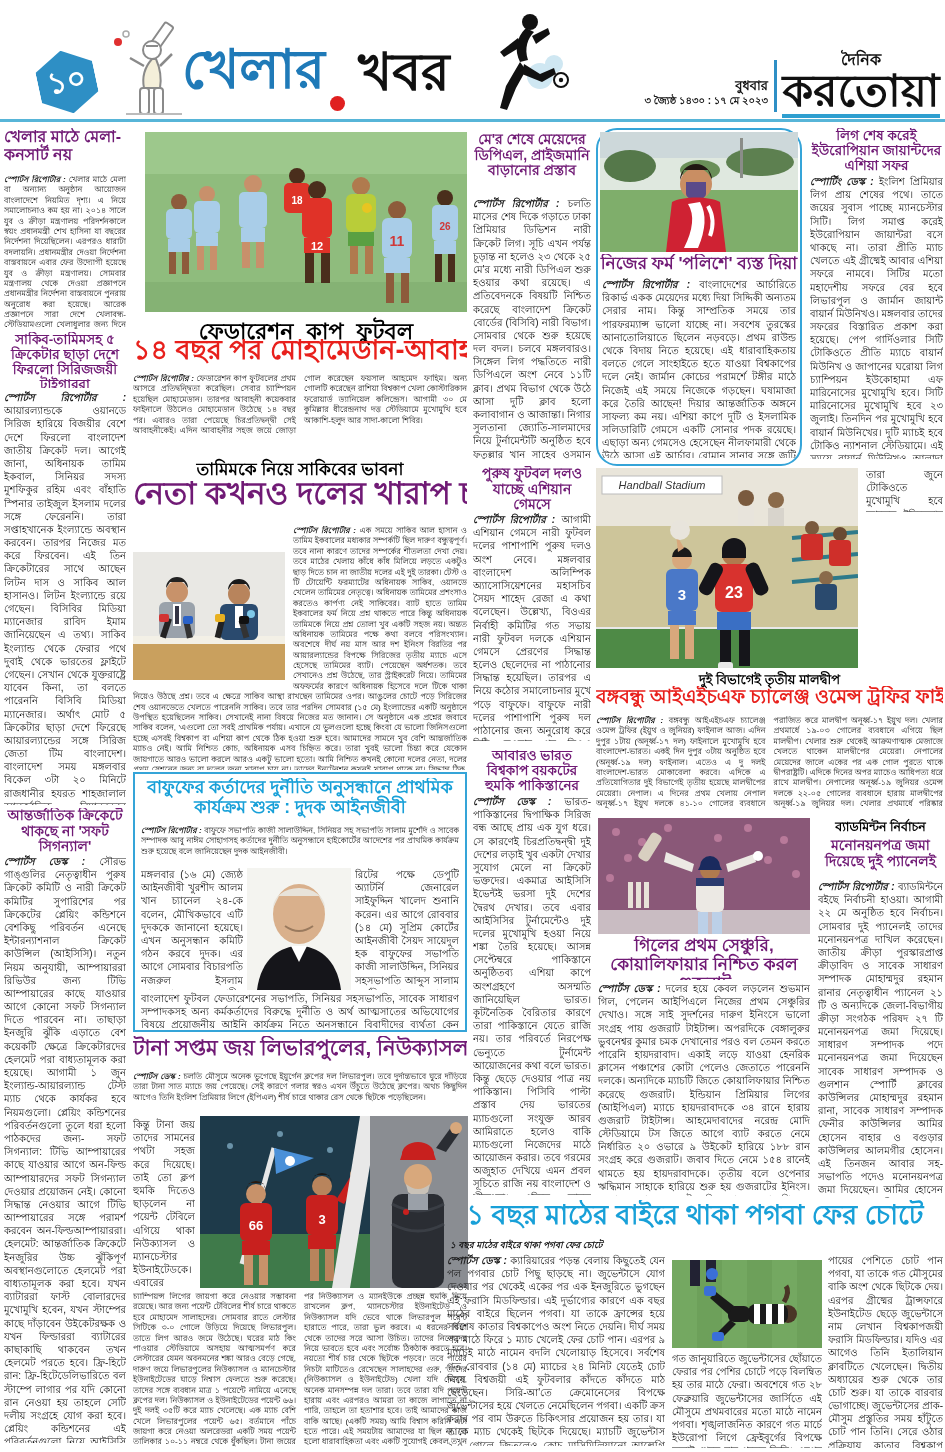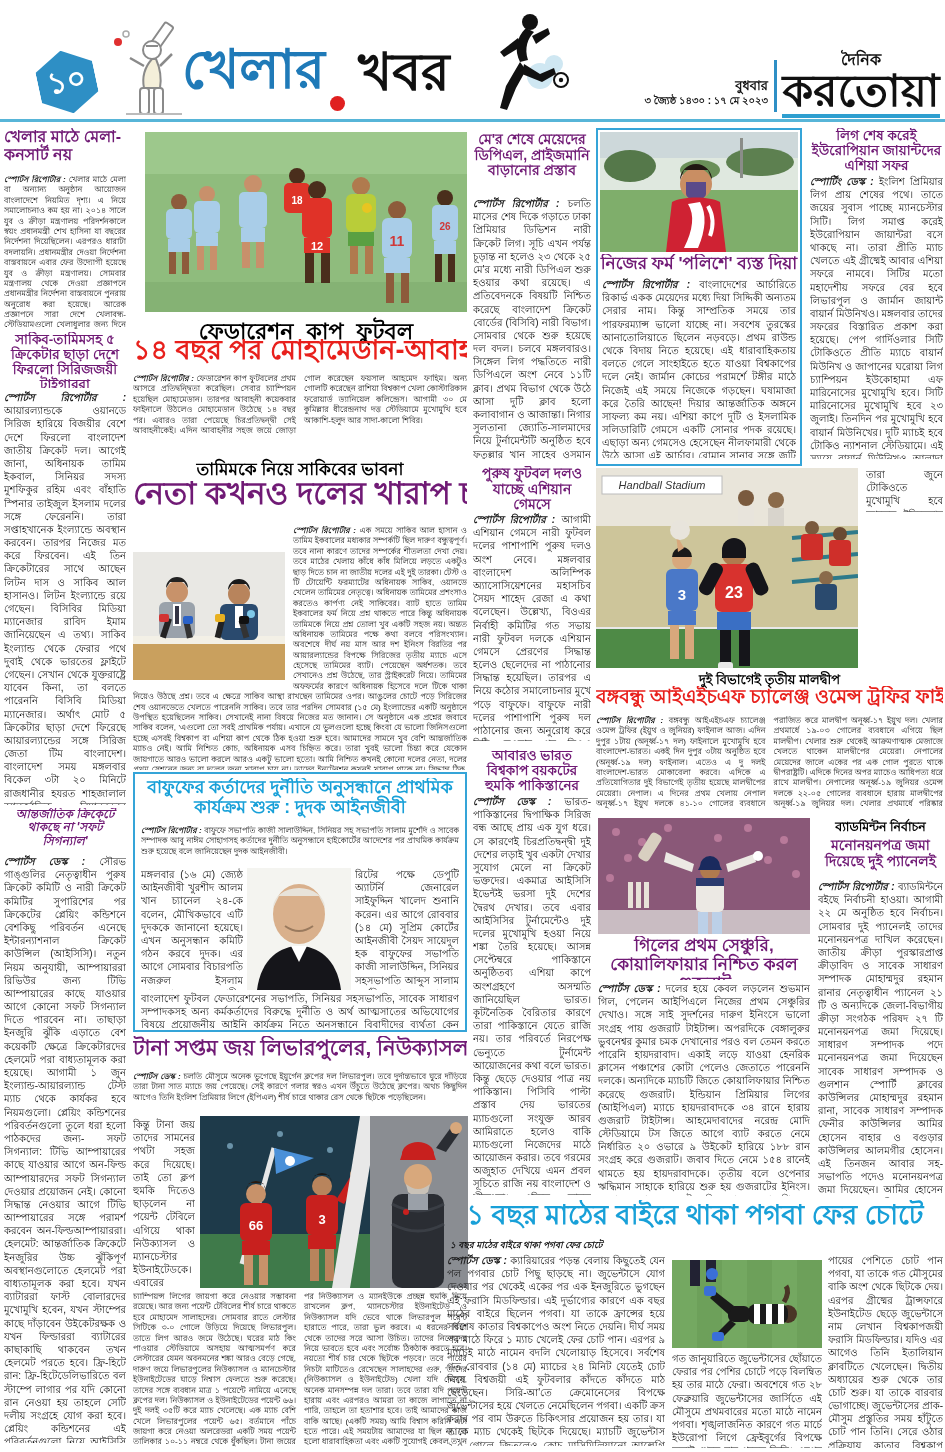--- a/index.html
+++ b/index.html
@@ -84,21 +84,21 @@
 
   <div class="abs" style="left:4px;top:332px;width:122px;height:474px;">
     <div class="hl" style="font-size:13.5px;height:56px;">সাকিব-তামিমসহ ৫ ক্রিকেটার ছাড়া দেশে ফিরলো সিরিজজয়ী টাইগাররা</div>
     <div class="bt-sm" style="height:414px;margin-top:3px;">
       <span class="byl">স্পোর্টস রিপোর্টার :</span>
       <span>আয়ারল্যান্ডকে ওয়ানডে সিরিজ হারিয়ে বিজয়ীর বেশে দেশে ফিরলো বাংলাদেশ জাতীয় ক্রিকেট দল। আগেই জানা, অধিনায়ক তামিম ইকবাল, সিনিয়র সদস্য মুশফিকুর রহিম এবং বাঁহাতি স্পিনার তাইজুল ইসলাম দলের সঙ্গে ফেরেননি। তারা সপ্তাহখানেক ইংল্যান্ডে অবস্থান করবেন। তারপর নিজের মত করে ফিরবেন। এই তিন ক্রিকেটারের সাথে আছেন লিটন দাস ও সাকিব আল হাসানও। লিটন ইংল্যান্ডে রয়ে গেছেন। বিসিবির মিডিয়া ম্যানেজার রাবিদ ইমাম জানিয়েছেন এ তথ্য। সাকিব ইংল্যান্ড থেকে ফেরার পথে দুবাই থেকে ভারতের ফ্লাইটে গেছেন। সেখান থেকে যুক্তরাষ্ট্রে যাবেন কিনা, তা বলতে পারেননি বিসিবি মিডিয়া ম্যানেজার। অর্থাৎ মোট ৫ ক্রিকেটার ছাড়া দেশে ফিরেছে আয়ারল্যান্ডের সঙ্গে সিরিজ জেতা টিম বাংলাদেশ। বাংলাদেশ সময় মঙ্গলবার বিকেল ৩টা ২০ মিনিটে রাজধানীর হযরত শাহজালাল আন্তর্জাতিক বিমানবন্দরে অবতরণ করে টাইগাররা। ঘরের মাঠে অনায়াসে জিতলেও চেমসফোর্ডে বিরূপ কন্ডিশনে তামিমের দল কী করে, সেটাই ছিল দেখার। সব অনিশ্চয়তা পাশ কাটিয়ে আইরিশদের বিপক্ষে ওয়ানডে সিরিজ জিতেছে বাংলাদেশ। বৃষ্টিতে প্রথম ম্যাচ ধুয়ে মুছে গেলেও শেষের দুই খেলায় যথাক্রমে ৩ উইকেট আর ৪ রানে জিতে সিরিজ নিজেদের করে নিয়েছে তামিমের দল। অবশ্য দুটি ম্যাচই জিততে কষ্ট করতে হয়েছে বেশ। দ্বিতীয় ওয়ানডেতে টাইগারদের টার্গেট ছিল ৪৫ ওভারে ৩২০। নাজমুল হোসেন শান্ত, তারপর হৃদয় আর মুশফিকুর রহিমের সে কঠিন চ্যালেঞ্জ অতিক্রম করেছেন। বাঁহাতি টপ অর্ডার শান্ত ক্যারিয়ারের প্রথম সেঞ্চুরি (৯৩ বলে ১১৭) হাঁকিয়েছেন। আর রোববার রাতে শেষ খেলায় হাতের আঙুল চোটে থাকায় সাকিব খেলতে পারেননি। তা ছাড়াই ২৭৪ রানের পুঁজি নিয়েও জয় তুলে নেয় টাইগাররা। রুদ্ধশ্বাস ম্যাচে শেষ বলে ৪ রানে জিতে বাংলাদেশ। দেশে এসে কিছুদিন বিশ্রামে কাটাবেন ক্রিকেটাররা। এরপর জুনে আফগানিস্তানের বিপক্ষে হোম সিরিজ। তার আগে মে মাসের শেষদিকে আবার প্রস্তুতি শুরু হবে টিম বাংলাদেশের। জানা গেছে, ২৮ মে ক্রিকেটারদের রিপোর্ট করতে বলা হয়েছে। ১৩ জুন টেস্ট খেলতে আসবে আফগানরা।</span>
     </div>
   </div>
 
   <div class="abs" style="left:4px;top:808px;width:122px;height:638px;">
-    <div class="hl" style="font-size:12px;height:44px;font-style:italic;">আন্তর্জাতিক ক্রিকেটে থাকছে না 'সফট সিগন্যাল'</div>
+    <div class="hl" style="font-size:14px;height:44px;">আন্তর্জাতিক ক্রিকেটে থাকছে না 'সফট সিগন্যাল'</div>
     <div class="bt-sm" style="height:588px;margin-top:3px;">
       <span class="byl">স্পোর্টস ডেস্ক :</span>
       <span>সৌরভ গাঙ্গুলির নেতৃত্বাধীন পুরুষ ক্রিকেট কমিটি ও নারী ক্রিকেট কমিটির সুপারিশের পর ক্রিকেটের প্লেয়িং কন্ডিশনে বেশকিছু পরিবর্তন এনেছে ইন্টারন্যাশনাল ক্রিকেট কাউন্সিল (আইসিসি)। নতুন নিয়ম অনুযায়ী, আম্পায়াররা রিভিউর জন্য টিভি আম্পায়ারের কাছে যাওয়ার আগে কোনো সফট সিগন্যাল দিতে পারবেন না। তাছাড়া ইনজুরি ঝুঁকি এড়াতে বেশ কয়েকটি ক্ষেত্রে ক্রিকেটারদের হেলমেট পরা বাধ্যতামূলক করা হয়েছে। আগামী ১ জুন ইংল্যান্ড-আয়ারল্যান্ড টেস্ট ম্যাচ থেকে কার্যকর হবে নিয়মগুলো। প্লেয়িং কন্ডিশনের পরিবর্তনগুলো তুলে ধরা হলো পাঠকদের জন্য- সফট সিগন্যাল: টিভি আম্পায়ারের কাছে যাওয়ার আগে অন-ফিল্ড আম্পায়ারদের সফট সিগন্যাল দেওয়ার প্রয়োজন নেই। কোনো সিদ্ধান্ত নেওয়ার আগে টিভি আম্পায়ারের সঙ্গে পরামর্শ করবেন অন-ফিল্ডআম্পায়াররা। হেলমেট: আন্তর্জাতিক ক্রিকেটে ইনজুরির উচ্চ ঝুঁকিপূর্ণ অবস্থানগুলোতে হেলমেট পরা বাধ্যতামূলক করা হবে। যখন ব্যাটাররা ফাস্ট বোলারদের মুখোমুখি হবেন, যখন স্টাম্পের কাছে দাঁড়াবেন উইকেটরক্ষক ও যখন ফিল্ডাররা ব্যাটারের কাছাকাছি থাকবেন তখন হেলমেট পরতে হবে। ফ্রি-হিটে রান: ফ্রি-হিটেডেলিভারিতে বল স্টাম্পে লাগার পর যদি কোনো রান নেওয়া হয় তাহলে সেটি দলীয় সংগ্রহে যোগ করা হবে। প্লেয়িং কন্ডিশনের এই পরিবর্তনগুলো নিয়ে আইসিসি ক্রিকেট কমিটির চেয়ারম্যান সৌরভ গাঙ্গুলি বলেন, গত কয়েক বছর ধরে ক্রিকেট কমিটির আগের বৈঠকগুলোতে সফট সিগন্যাল নিয়ে আলোচনা হয়েছে। কমিটি এই বিষয়ে গভীরভাবে আলোচনা করেছে এবং এই সিদ্ধান্তে পৌঁছেছে যে, সফট সিগন্যাল অপ্রয়োজনীয় ও মাঝেমধ্যে তা বিভ্রান্তিকর কারণ রেফারেন্সগুলো অনিষ্পত্তি মনে হতে পারে। আমরা খেলোয়াড়ের নিরাপত্তা নিয়েও আলোচনা করেছি, যা খুবই গুরুত্বপূর্ণ আমাদের জন্য। কমিটি সিদ্ধান্ত নিয়েছে যে খেলোয়াড়দের নিরাপত্তা নিশ্চিত করতে নির্দিষ্ট অবস্থানে হেলমেট ব্যবহার বাধ্যতামূলক করাই উত্তম। মূলত সফট সিগন্যাল হলো ক্লোজ ক্যাচ সম্পর্কিত একটি নিয়ম। যখন মাঠের আম্পায়ার ক্যাচ সম্পর্কে নিশ্চিত না হন, তখন তিনি তৃতীয় আম্পায়ারকে পরীক্ষা করতে বলেন। তবে এর আগে মাঠের আম্পায়ারকে তার সিদ্ধান্ত জানাতে হবে সহকর্মী আম্পায়ারের সঙ্গে কথা বলার পর তিনি যে সিদ্ধান্ত দেন তাকে বলা হয় সফট সিগন্যাল। এই নিয়মে, অন-ফিল্ড আম্পায়ারের সিদ্ধান্ত তখনই পরিবর্তিত হয় যখন একটি শক্তিশালী প্রমাণ থাকে। সফট সিগন্যাল নিয়মের অধীন, মাঠের আম্পায়ার যে সিদ্ধান্ত দেন তা বেশিরভাগই তৃতীয় আম্পায়ারের একই সিদ্ধান্ত হয়। এ কারণেই এই নিয়ম নিয়ে বিতর্ক তৈরি হয়।</span>
     </div>
   </div>
 
   <svg class="abs" style="left:145px;top:132px;" width="322" height="180" viewBox="0 0 322 180">
     <rect width="322" height="180" fill="#8fbc7d"></rect>
     <rect width="322" height="42" fill="#9dc88c"></rect>
     <rect y="150" width="322" height="30" fill="#85b274"></rect>
@@ -297,21 +297,21 @@
   </div>
 
   <div class="abs" style="left:473px;top:748px;width:118px;height:450px;">
     <div class="hl" style="font-size:13.5px;height:44px;">আবারও ভারত বিশ্বকাপ বয়কটের হুমকি পাকিস্তানের</div>
     <div class="bt-sm" style="height:400px;margin-top:3px;">
       <span class="byl">স্পোর্টস ডেস্ক :</span>
       <span>ভারত-পাকিস্তানের দ্বিপাক্ষিক সিরিজ বন্ধ আছে প্রায় এক যুগ ধরে। সে কারণেই চিরপ্রতিদ্বন্দ্বী দুই দেশের লড়াই খুব একটা দেখার সুযোগ মেলে না ক্রিকেট ভক্তদের। একমাত্র আইসিসি ইভেন্টই ভরসা দুই দেশের দ্বৈরথ দেখার। তবে এবার আইসিসির টুর্নামেন্টেও দুই দলের মুখোমুখি হওয়া নিয়ে শঙ্কা তৈরি হয়েছে। আসন্ন সেপ্টেম্বরে পাকিস্তানে অনুষ্ঠিতব্য এশিয়া কাপে অংশগ্রহণে অসম্মতি জানিয়েছিল ভারত। কূটনৈতিক বৈরিতার কারণে তারা পাকিস্তানে যেতে রাজি নয়। তার পরিবর্তে নিরপেক্ষ ভেন্যুতে টুর্নামেন্ট আয়োজনের কথা বলে ভারত। কিন্তু ছেড়ে দেওয়ার পাত্র নয় পাকিস্তান। পিসিবি পাল্টা প্রস্তাব দেয় ভারতের ম্যাচগুলো সংযুক্ত আরব আমিরাতে হলেও বাকি ম্যাচগুলো নিজেদের মাঠে আয়োজন করার। তবে গরমের অজুহাত দেখিয়ে এমন প্রবল সূচিতে রাজি নয় বাংলাদেশ ও শ্রীলংকা। এদিকে, ভারত যেমন এশিয়া কাপ নিয়ে নিজেদের সিদ্ধান্তে অনড়, অন্যদিকে পাকিস্তানও বিশ্বকাপ না খেলার হুমকি নিয়েই চলেছে। তারাও নিরপেক্ষ ভেন্যুতে নিজেদের ম্যাচ খেলতে চায়। এছাড়া পাকিস্তানের পক্ষে বিশ্বকাপের ম্যাচগুলোর ভেন্যু নিয়েও অসন্তোষ জানানো হয়। আগে থেকেই আভাস পাওয়া যাচ্ছিল, পাক-ভারত মহারণের জন্য আহমেদাবাদের নরেন্দ্র মোদি স্টেডিয়ামকেই বেছে নিতে চায় ভারতীয় বোর্ড। কেননা, লাখের বেশি দর্শক ধারণক্ষমতাসম্পন্ন ওই মাঠে সংঘর্ষটি এই ম্যাচের অধিক মুনাফা তুলতে চায়। এছাড়া দিনক্ষণও নির্ধারণ করা হচ্ছে রোববার। ভারতের সাপ্তাহিক ছুটির দিনে। এগুলোই ঠিক আপত্তি পাকিস্তানের। আরটিয়া গণমাধ্যমকে দেওয়া এক সাক্ষাৎকারে পিসিবি চেয়ারম্যান নাজাম শেঠি বলেছিলেন, যখন শুনলাম পাকিস্তানের ম্যাচ আহমেদাবাদে হতে পারে, আমি হাসলাম এবং নিজেকেই বললাম, ভারতও না মাত্রায় একটি কাজ হতে পারে এটি। তার পরিবর্তে যদি চেন্নাই বা কলকাতার কথা বলা হতো সেটিও একটা কথা ছিল। পাক-ভারত দ্বৈরথ টানাটানির মধ্যে নতুন করে হুমকির বিষয়ে রাখলেন পিসিবি চেয়ারম্যান নাজাম শেঠি। এশিয়া কাপ আয়োজনের স্বত্ব হারালে ভারতে এ বছর অনুষ্ঠিতব্য ওয়ানডে বিশ্বকাপ বয়কট করতে পারে পাকিস্তান। সংবাদ সংস্থা রয়টার্সকে এমনটাই বলেছেন পিসিবি প্রধান। তিনি বলেন, তারা (ভারত) সব ম্যাচ নিরপেক্ষ ভেন্যুতে চায়। আমাদের জন্য বিষয়টি নিয়ে এগিয়ে যেতে কোনো সমস্যা না হয়, সে জন্য বিসিসিআইয়ের যৌক্তিক সিদ্ধান্ত নেওয়া উচিত। ভারতের এমন কোনো পরিস্থিতি তৈরি করা উচিত নয়, যে কারণে আমাদের এশিয়া কাপ ও বিশ্বকাপ বয়কট করতে হয় এবং ভারতকে চ্যাম্পিয়নস ট্রফি বয়কট করতে হয়। তাতে খুবই বিশৃঙ্খল পরিস্থিতি তৈরি হবে। ভারত যদি এশিয়া কাপ নিয়ে পিসিবির 'হাইব্রিড মডেল' মেনে নেয়, তাহলে বিশ্বকাপেও পাকিস্তানকে একই মডেলে খেলতে দাবি জানিয়েছেন নাজাম শেঠি। ভারত দলের নিরাপত্তা নিয়ে আমাদেরও দুশ্চিন্তা আছে। তাই পাকিস্তানকে বাংলাদেশ, আরব আমিরাত কিংবা শ্রীলংকায় খেলতে দেওয়া হোক। এখন এটাই সমাধান, ততক্ষণ না পর্যন্ত ভারত পাকিস্তানের সঙ্গে পাকিস্তানের মাটিতে কিংবা বাইরে দ্বিপক্ষীয় সিরিজ খেলতে রাজি হয়। সর্বশেষ চলমান জটিলতা নিরসনে আইসিসির কার্যকর ভূমিকা রাখার আহ্বানও জানিয়ে রাখলেন পিসিবি প্রধান।</span>
     </div>
   </div>
 
-  <div class="abs bluebox" style="left:596px;top:128px;width:206px;height:338px;">
+  <div class="abs bluebox" style="left:596px;top:128px;width:206px;height:338px;border-radius:21px;">
     <svg width="198" height="120" viewBox="0 0 198 120" style="margin:2px;">
       <rect width="198" height="120" fill="#dfe8df"></rect>
       <rect width="198" height="26" fill="#cdd8da"></rect>
       <ellipse cx="30" cy="34" rx="26" ry="16" fill="#55784a"></ellipse>
       <ellipse cx="160" cy="30" rx="34" ry="14" fill="#5d8050"></ellipse>
       <ellipse cx="100" cy="38" rx="20" ry="10" fill="#6a8f58"></ellipse>
       <rect x="140" y="6" width="3" height="40" fill="#8a8d88"></rect>
       <rect y="58" width="198" height="62" fill="#7fae6b"></rect>
       <g transform="translate(96,52)">
         <circle r="16" fill="#c98e63"></circle>

